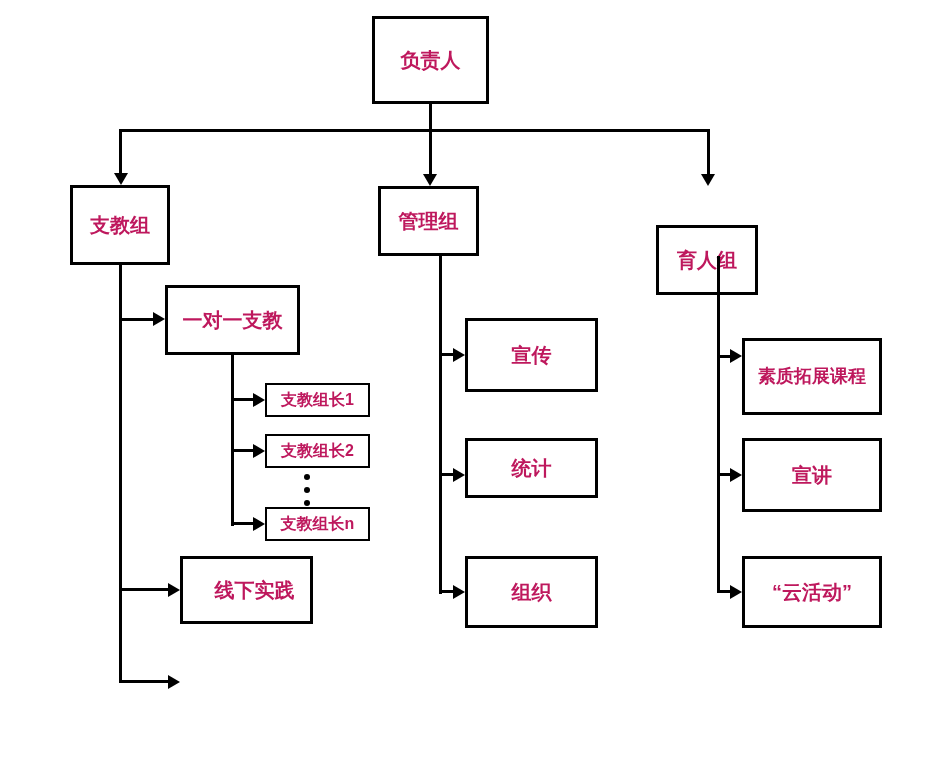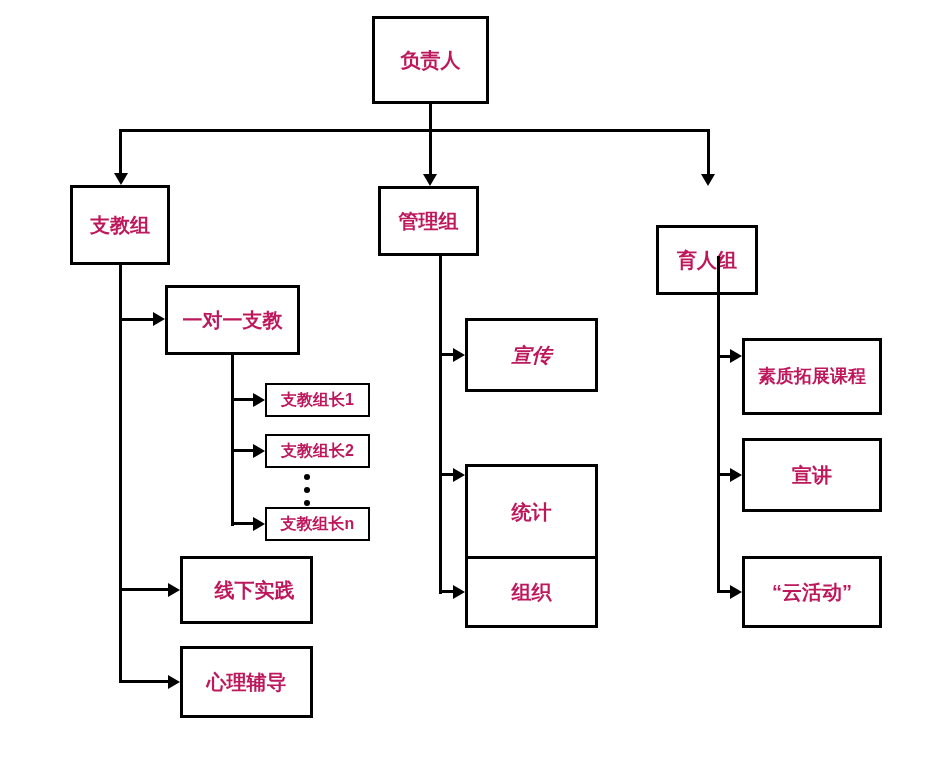--- a/index.html
+++ b/index.html
@@ -134,35 +134,32 @@
   </div>
 
   <div class="line" style="left:119px; top:588px; width:49px; height:3px;"></div>
   <div class="arrow-right" style="left:168px; top:583px;"></div>
   <div class="box" style="left:180px; top:556px; width:133px; height:68px;padding-left:16px;">
     <span>线下实践</span>
   </div>
 
   <div class="line" style="left:119px; top:680px; width:49px; height:3px;"></div>
   <div class="arrow-right" style="left:168px; top:675px;"></div>
-  <div class="box" style="left:180px; top:646px; width:133px; height:72px;">
-    <span>心理辅导</span>
-  </div>
 
   <div class="line" style="left:439px; top:256px; width:3px; height:338px;"></div>
 
   <div class="line" style="left:439px; top:353px; width:14px; height:3px;"></div>
   <div class="arrow-right" style="left:453px; top:348px;"></div>
-  <div class="box" style="left:465px; top:318px; width:133px; height:74px;font-style:italic;">
+  <div class="box" style="left:465px; top:318px; width:133px; height:74px;">
     <span>宣传</span>
   </div>
 
   <div class="line" style="left:439px; top:473px; width:14px; height:3px;"></div>
   <div class="arrow-right" style="left:453px; top:468px;"></div>
-  <div class="box" style="left:465px; top:438px; width:133px; height:95px;margin-top:26px;">
+  <div class="box" style="left:465px; top:438px; width:133px; height:60px;">
     <span>统计</span>
   </div>
 
   <div class="line" style="left:439px; top:590px; width:14px; height:3px;"></div>
   <div class="arrow-right" style="left:453px; top:585px;"></div>
   <div class="box" style="left:465px; top:556px; width:133px; height:72px;">
     <span>组织</span>
   </div>
 
   <div class="line" style="left:717px; top:256px; width:3px; height:336px;"></div>

